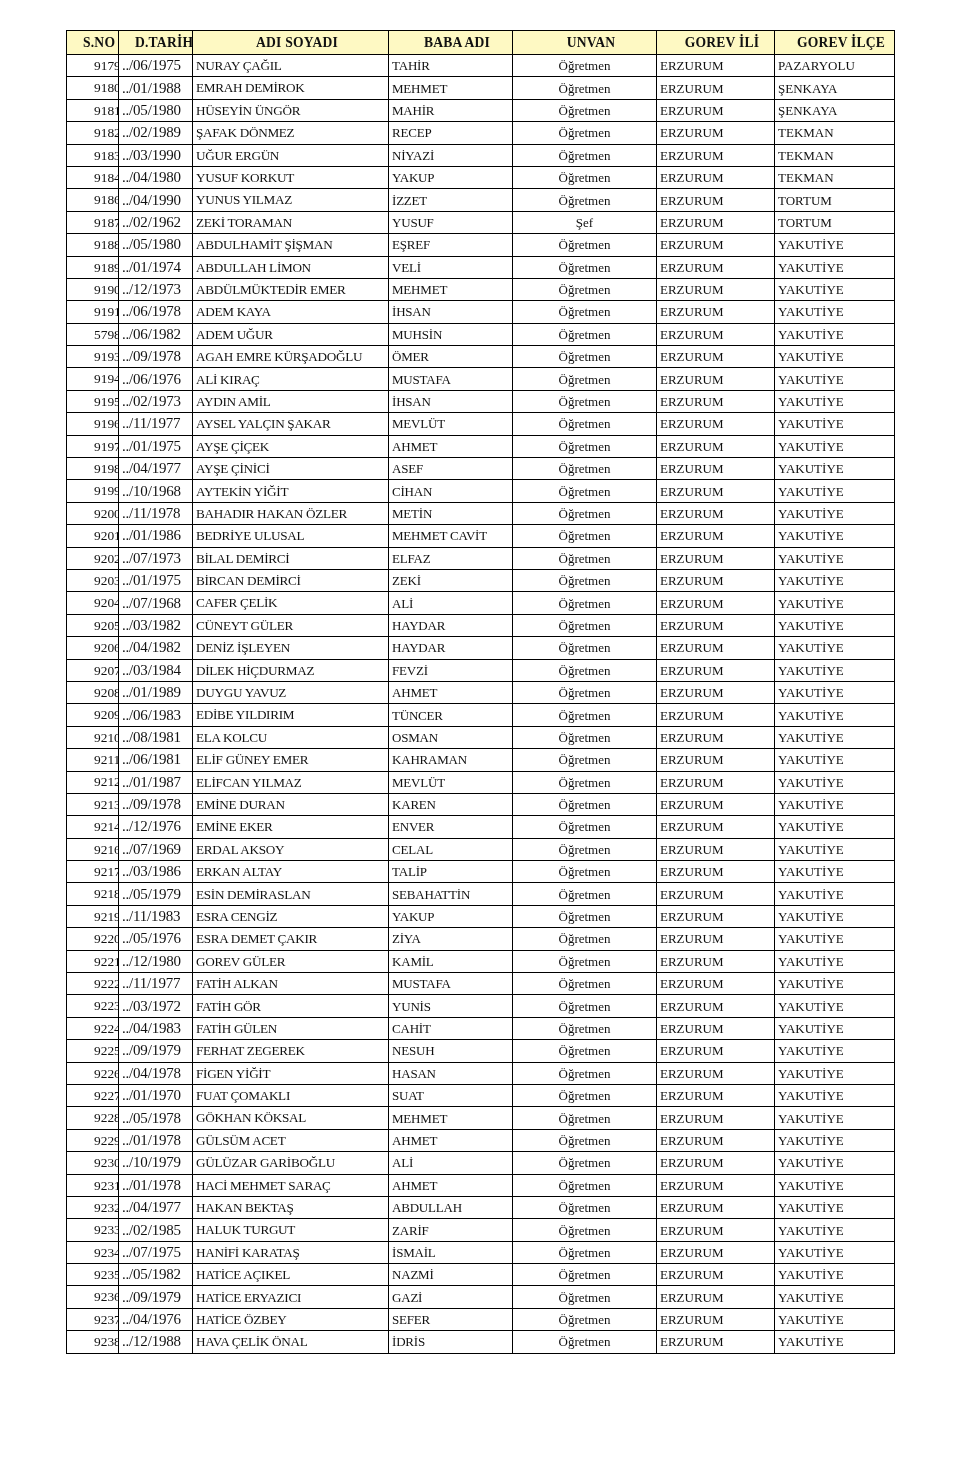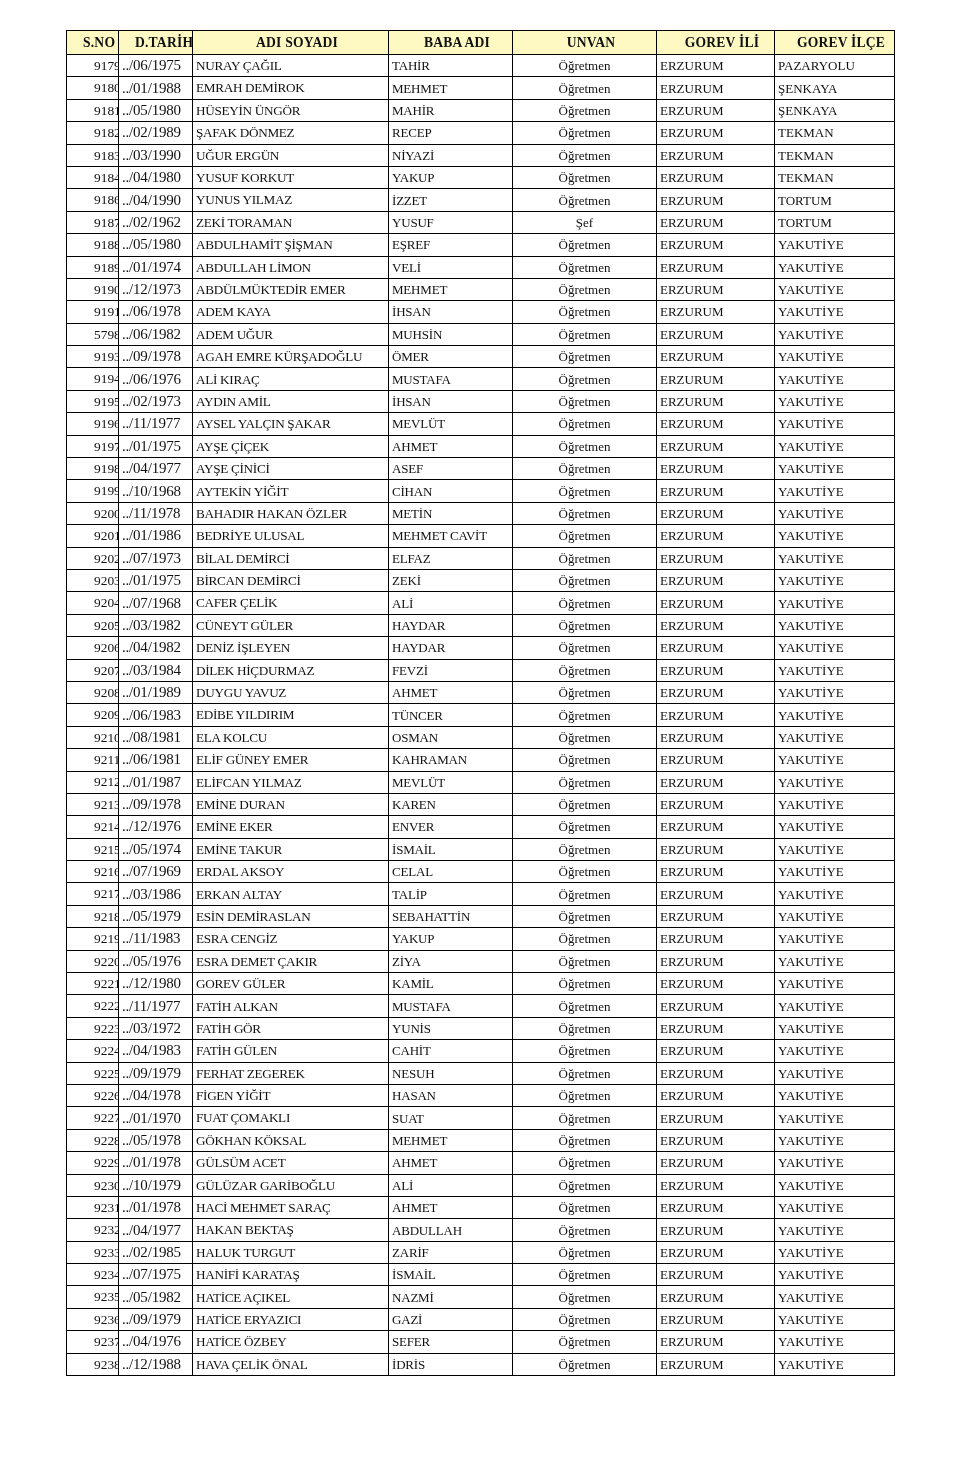--- a/index.html
+++ b/index.html
@@ -423,29 +423,20 @@
         <tr>
           <td class="sno">9214</td>
           <td class="dtarihi">../12/1976</td>
           <td class="adsoyad">EMİNE EKER</td>
           <td class="babaadi">ENVER</td>
           <td class="unvan">Öğretmen</td>
           <td class="gorevili">ERZURUM</td>
           <td class="gorevilce">YAKUTİYE</td>
         </tr>
         <tr>
-          <td class="sno">9215</td>
-          <td class="dtarihi">../05/1974</td>
-          <td class="adsoyad">EMİNE TAKUR</td>
-          <td class="babaadi">İSMAİL</td>
-          <td class="unvan">Öğretmen</td>
-          <td class="gorevili">ERZURUM</td>
-          <td class="gorevilce">YAKUTİYE</td>
-        </tr>
-        <tr>
           <td class="sno">9216</td>
           <td class="dtarihi">../07/1969</td>
           <td class="adsoyad">ERDAL AKSOY</td>
           <td class="babaadi">CELAL</td>
           <td class="unvan">Öğretmen</td>
           <td class="gorevili">ERZURUM</td>
           <td class="gorevilce">YAKUTİYE</td>
         </tr>
         <tr>
           <td class="sno">9217</td>

